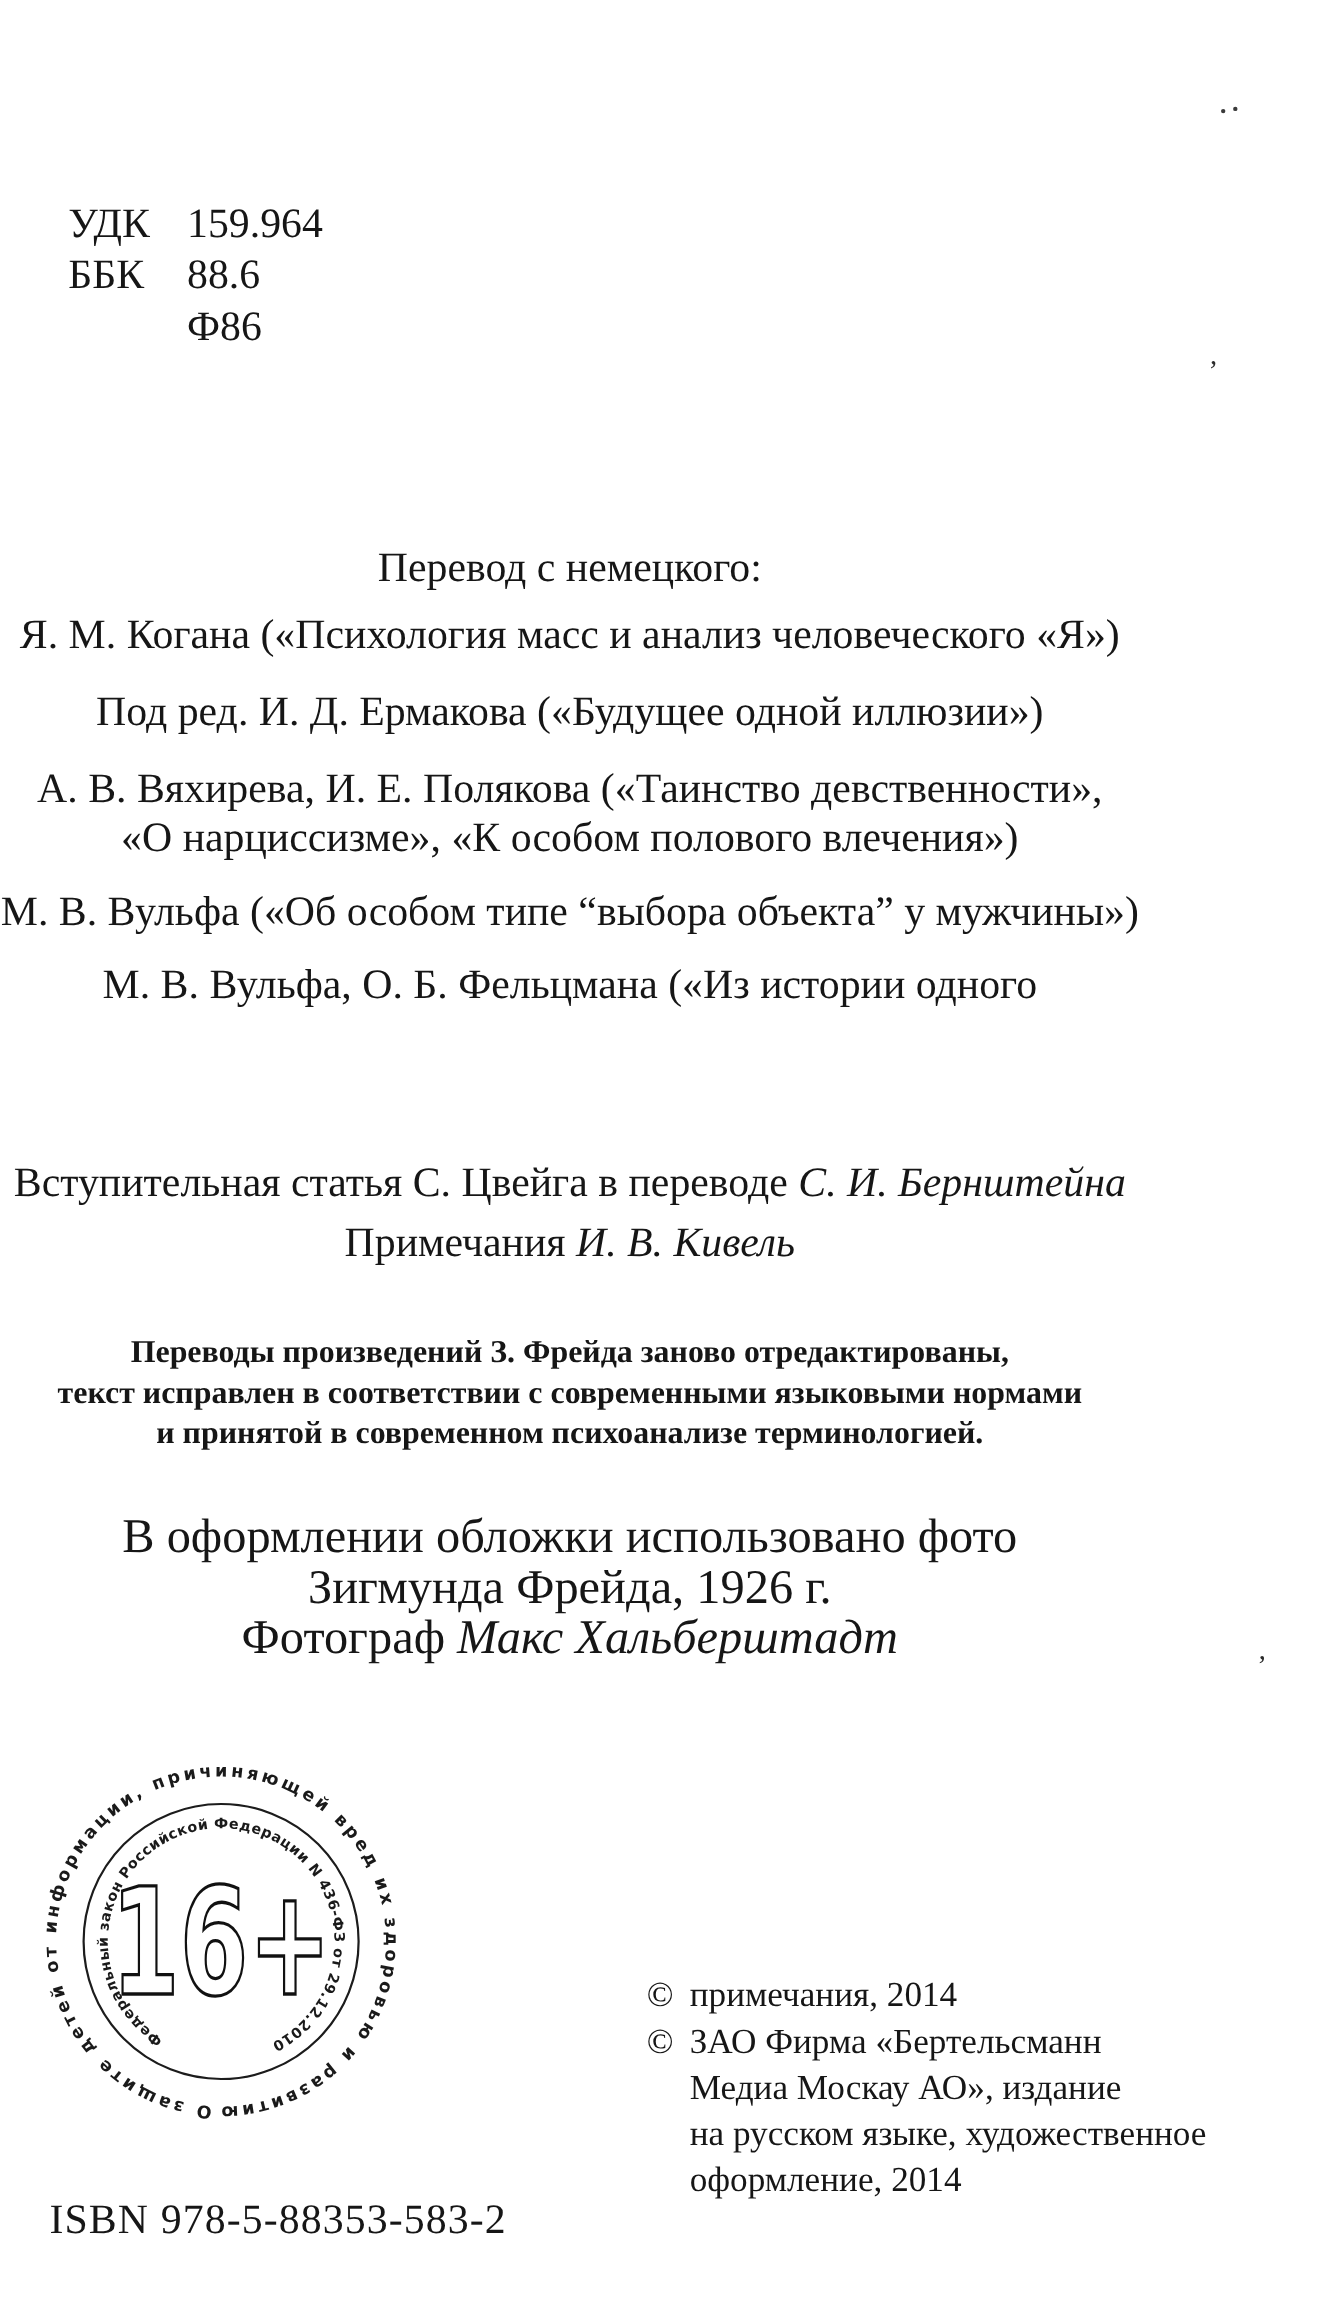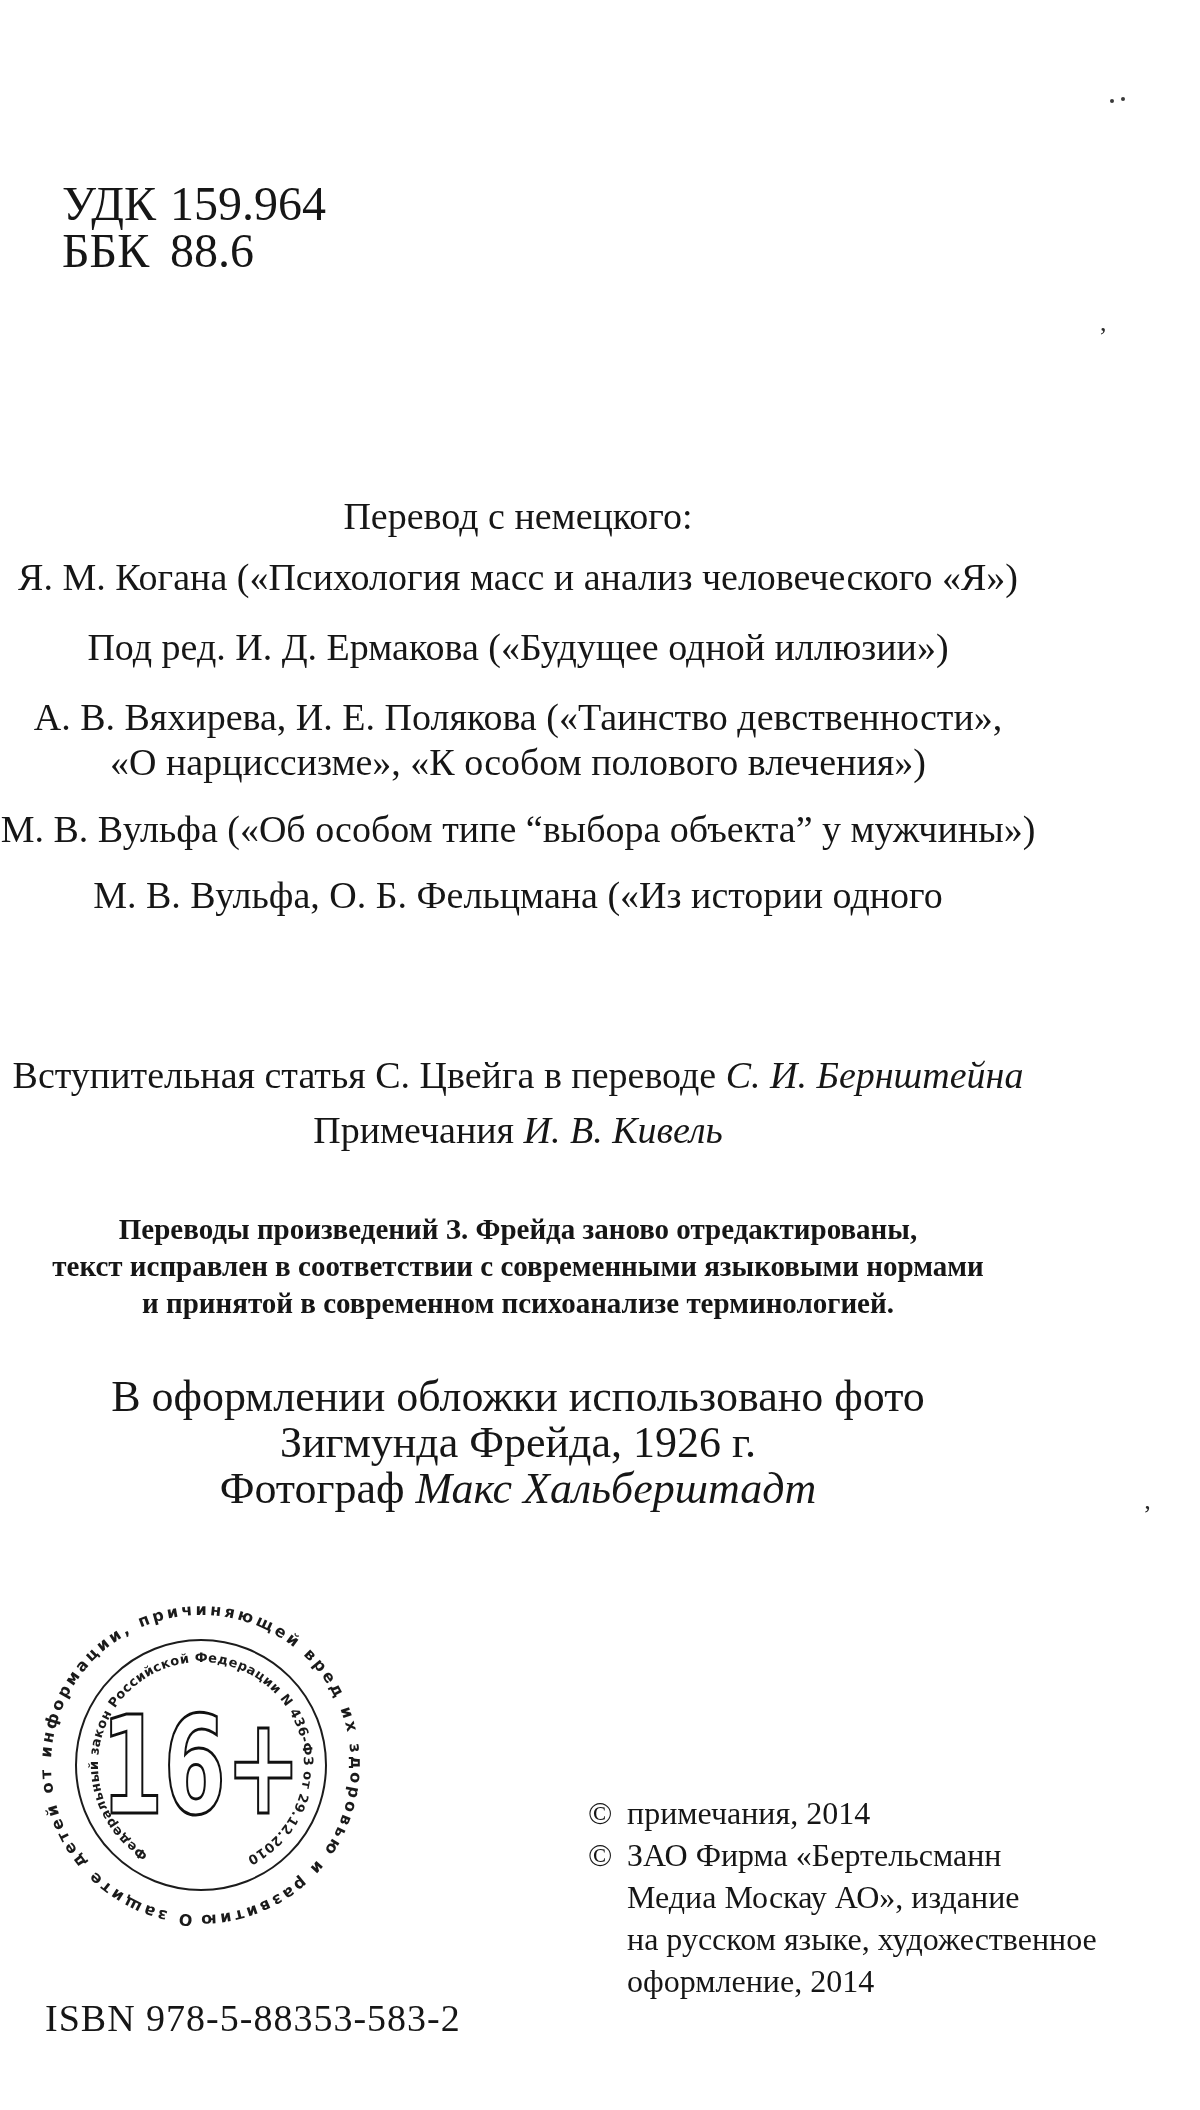--- a/index.html
+++ b/index.html
@@ -4,21 +4,21 @@
 <style>
   html,body{margin:0;padding:0;background:#e8e8e8;}
   .page{
     position:relative;width:1200px;height:2110px;margin:0 auto;
     background:#ffffff;color:#161616;
     font-family:"Liberation Serif","DejaVu Serif",serif;
     overflow:hidden;
   }
   .cline{position:absolute;left:0;width:1036px;text-align:center;
     font-size:38px;line-height:1.15;white-space:nowrap;}
-  .codes{position:absolute;left:62px;top:180px;font-size:48px;}
+  .codes{position:absolute;left:62px;top:180px;font-size:38px;}
   .code-row{display:flex;height:47px;line-height:47px;}
   .code-label{width:108px;}
   .note{font-size:29px;font-weight:600;}
   .cover{font-size:44px;}
   .it{font-style:italic;}
   .copyright{position:absolute;left:588px;top:1792px;font-size:32px;line-height:42px;}
   .c-entry{display:flex;}
   .c-sym{width:39px;flex:none;}
   .isbn{position:absolute;left:45px;top:1996px;font-size:38px;letter-spacing:1px;white-space:nowrap;text-align:center;}
   .stamp{position:absolute;left:30px;top:1594px;}
@@ -32,20 +32,24 @@
 <div class="page">
 
   <div class="codes">
     <div class="code-row">
       <span class="code-label">УДК</span>
       <span>159.964</span>
     </div>
     <div class="code-row">
       <span class="code-label">ББК</span>
       <span>88.6</span>
+    </div>
+    <div class="code-row">
+      <span class="code-label"></span>
+      <span>Ф86</span>
     </div>
   </div>
 
   <div class="cline" style="top:495px">Перевод с немецкого:</div>
   <div class="cline" style="top:556px">Я. М. Когана («Психология масс и анализ человеческого «Я»)</div>
   <div class="cline" style="top:626px">Под ред. И. Д. Ермакова («Будущее одной иллюзии»)</div>
   <div class="cline" style="top:696px">А. В. Вяхирева, И. Е. Полякова («Таинство девственности»,</div>
   <div class="cline" style="top:741px">«О нарциссизме», «К особом полового влечения»)</div>
   <div class="cline" style="top:808px">М. В. Вульфа («Об особом типе “выбора объекта” у мужчины»)</div>
   <div class="cline" style="top:874px">М. В. Вульфа, О. Б. Фельцмана («Из истории одного</div>

